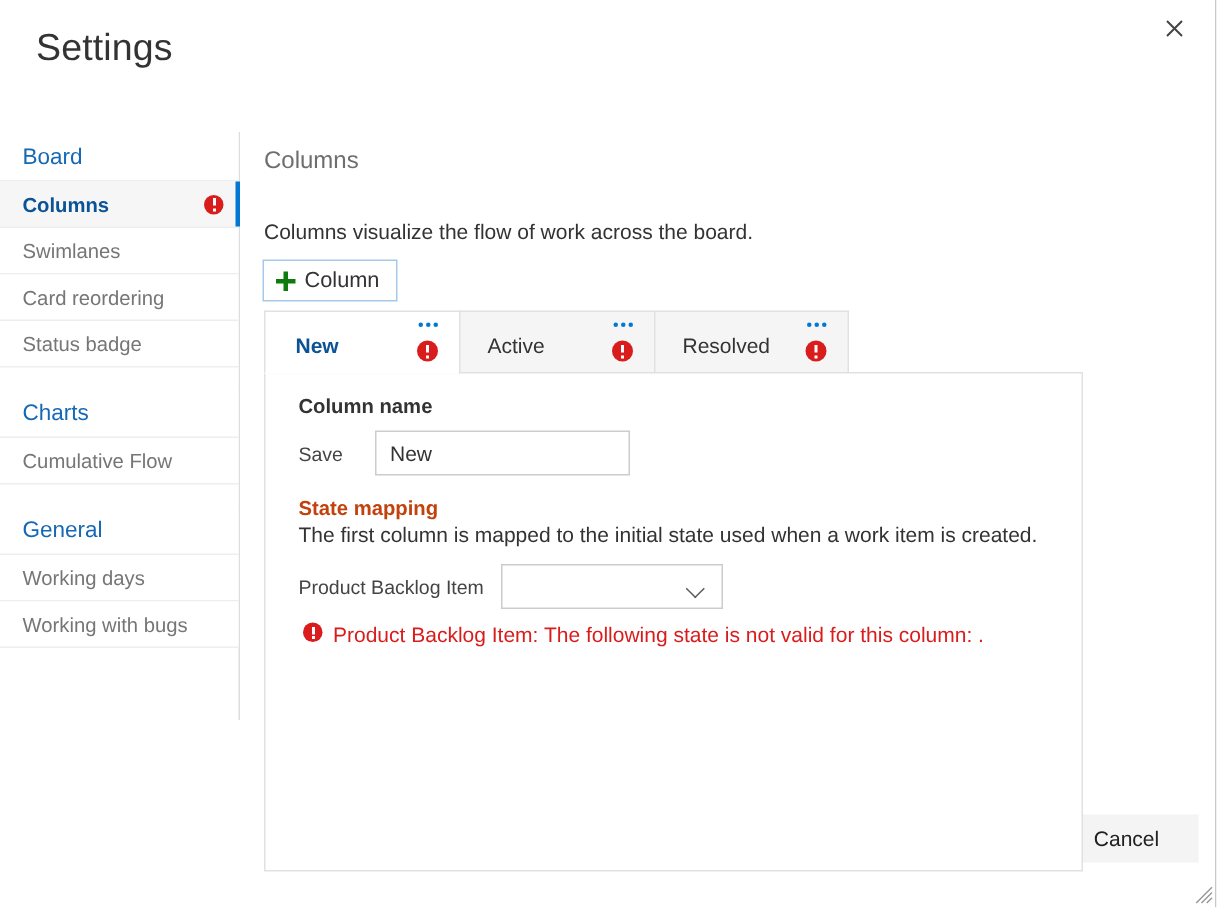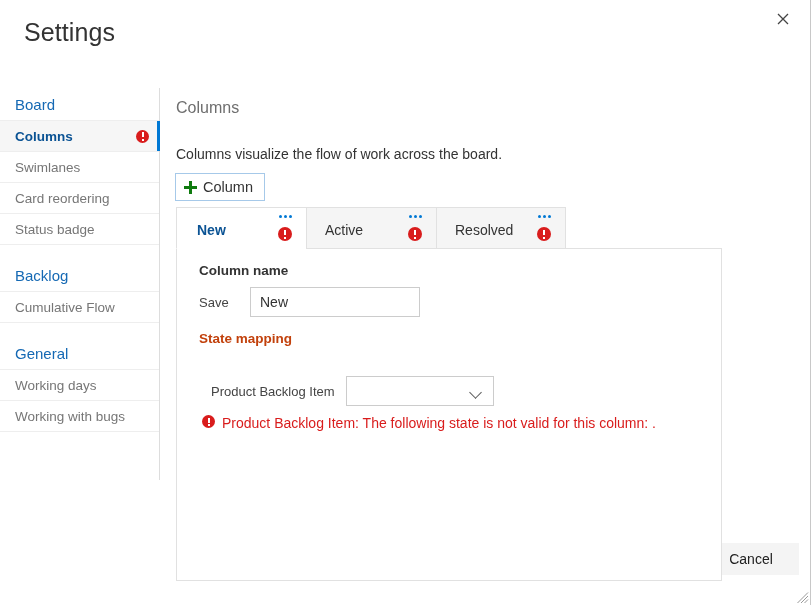--- a/index.html
+++ b/index.html
@@ -197,21 +197,21 @@
   #state-heading {
     position: absolute; left: 22px; top: 82px;
     font-size: 13.5px; font-weight: bold; color: #c2410c;
   }
   #state-desc {
     position: absolute; left: 22px; top: 99px;
     font-size: 14px; color: #333333;
   }
   #mapping-row {
     position: absolute; left: 22px; top: 127px;
-    display: flex; align-items: center; gap: 11px; margin-left: 12px;
+    display: flex; align-items: center; gap: 11px;
   }
   #mapping-label { font-size: 13px; color: #444444; }
   #mapping-select {
     position: relative;
     width: 148px; height: 30px;
     border: 1px solid #cccccc;
     background: #ffffff;
     cursor: pointer;
   }
   #mapping-select .sel-value {
@@ -293,21 +293,21 @@
       <span class="nav-label">Card reordering</span>
     </div>
 
     <div class="nav-item">
       <span class="nav-label">Status badge</span>
     </div>
 
     <div class="nav-spacer"></div>
 
     <div class="nav-group-header">
-      <span>Backlog</span>
+      <span>Charts</span>
     </div>
 
     <div class="nav-item">
       <span class="nav-label">Cumulative Flow</span>
     </div>
 
     <div class="nav-spacer"></div>
 
     <div class="nav-group-header">
       <span>General</span>
@@ -372,20 +372,21 @@
     <div id="tab-panel">
 
       <div id="panel-heading">Column name</div>
 
       <div id="name-row">
         <span id="name-label">Save</span>
         <input id="name-input" type="text" value="New" style="">
       </div>
 
       <div id="state-heading">State mapping</div>
+      <div id="state-desc">The first column is mapped to the initial state used when a work item is created.</div>
 
       <div id="mapping-row">
         <span id="mapping-label">Product Backlog Item</span>
         <div id="mapping-select">
           <span class="sel-value"></span>
           <span class="chevron-down"></span>
         </div>
       </div>
 
       <div id="error-row">

